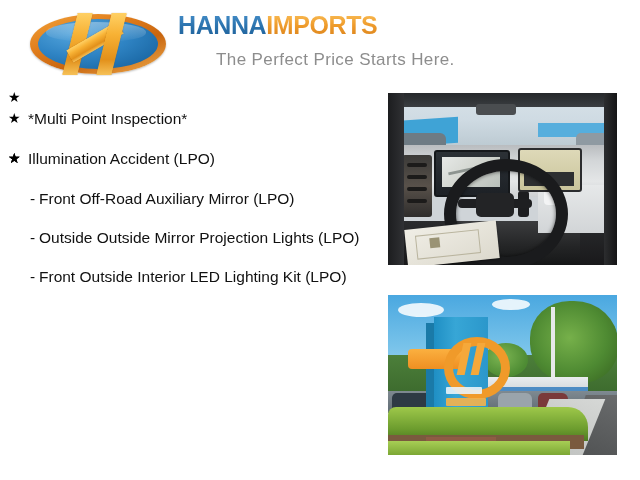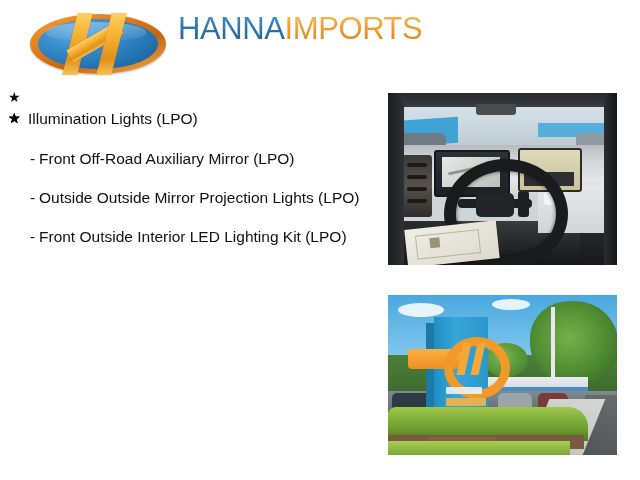--- a/index.html
+++ b/index.html
@@ -86,22 +86,22 @@
   .logo-h .bar-x {
     left: 4px; top: 22px;
     width: 58px; height: 14px;
     transform: rotate(-30deg);
   }
 
   .wordmark {
     position: absolute;
     left: 178px;
     top: 13px;
-    font-size: 31px;
-    font-weight: normal;
+    font-size: 25px;
+    font-weight: bold;
     letter-spacing: -0.4px;
     line-height: 1;
     white-space: nowrap;
   }
   .wm-hanna {
     color: #2e7ab8;
     background: linear-gradient(180deg, #4b93cd 0%, #2a72ad 55%, #1f6098 100%);
     -webkit-background-clip: text;
     background-clip: text;
     -webkit-text-fill-color: transparent;
@@ -420,43 +420,45 @@
       <div class="bar bar-l"></div>
       <div class="bar bar-x"></div>
       <div class="bar bar-r"></div>
     </div>
   </div>
 
   <div class="wordmark">
     <span class="wm-hanna">HANNA</span><span class="wm-imports">IMPORTS</span>
   </div>
 
+  <div class="tagline">The Perfect Price Starts Here.</div>
 </div>
 
 <div class="features">
 
   <div class="feat">
     <span class="star">★</span>
   </div>
 
   <div class="feat">
     <span class="star">★</span>
+    <span>*Multi Point Inspection*</span>
   </div>
 
   <div class="feat">
     <span class="star">★</span>
   </div>
 
   <div class="feat">
     <span class="star">★</span>
   </div>
 
   <div class="feat">
     <span class="star">★</span>
-    <span>Illumination Lights (LPO)</span>
+    <span>Illumination Accident (LPO)</span>
   </div>
 
   <div class="feat sub">
     <span class="dash">-</span>
     <span class="subtext">Front Off-Road Auxiliary Mirror (LPO)</span>
   </div>
 
   <div class="feat sub">
     <span class="dash">-</span>
     <span class="subtext">Outside Outside Mirror Projection Lights (LPO)</span>

